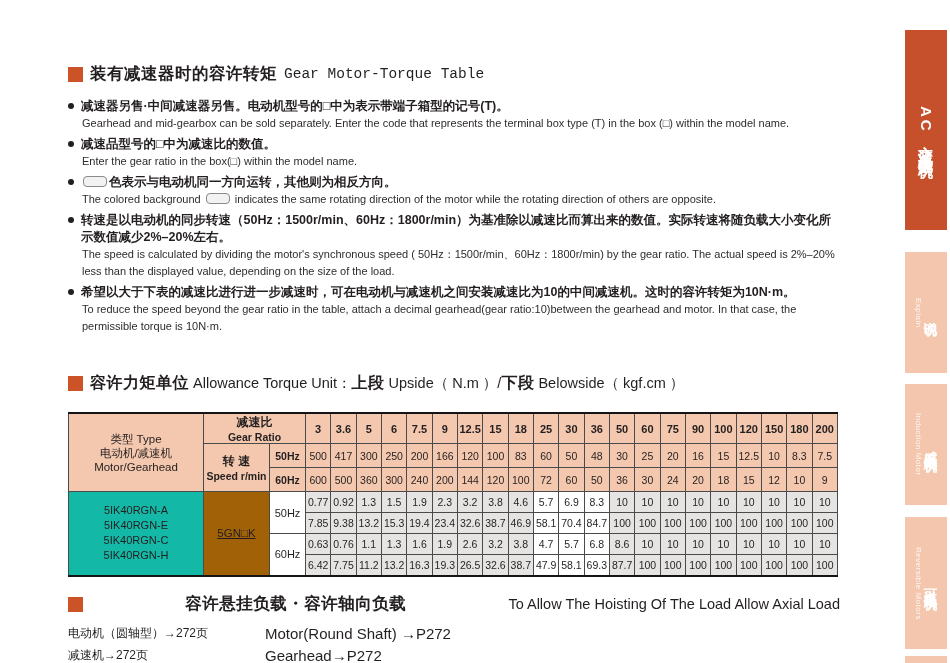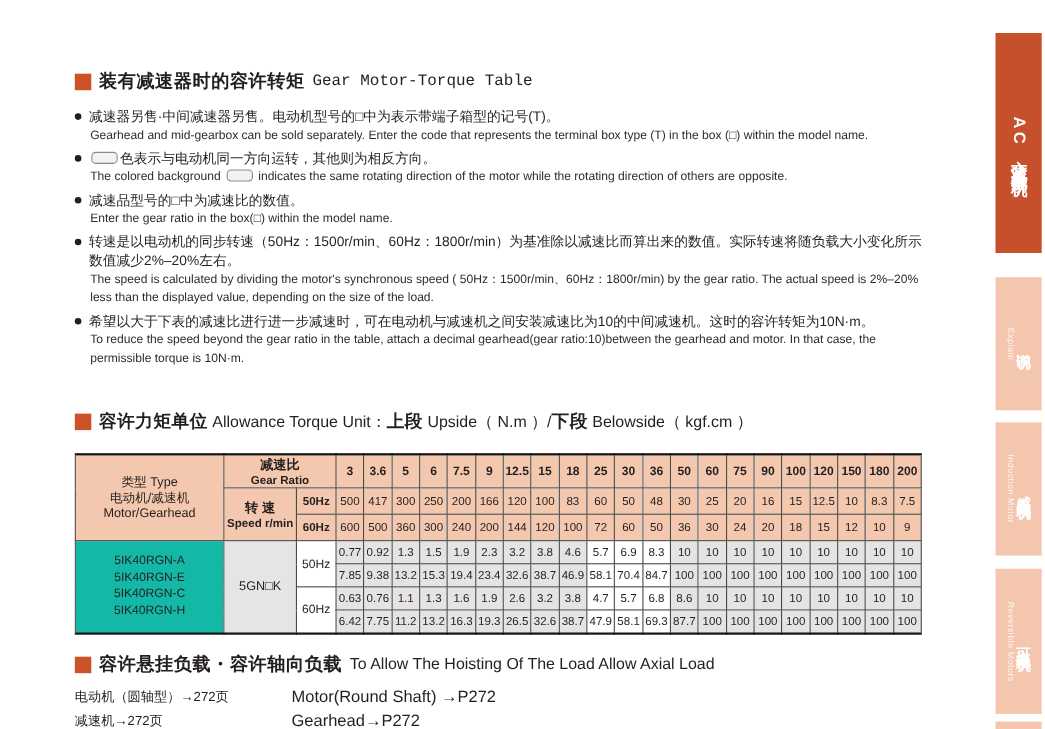--- a/index.html
+++ b/index.html
@@ -16,37 +16,37 @@
   .sq{width:15px;height:15px;background:#cc5327;flex:0 0 auto;}
   .t-cn{font-weight:bold;font-size:16.5px;letter-spacing:.5px;white-space:nowrap;}
   .t-en{font-size:14.5px;white-space:nowrap;}
   .t-seg b{font-size:16px;letter-spacing:.5px;}
   .t-seg span{font-size:14.5px;}
 
   
   .bullets{position:absolute;top:98px;}
   .b-item{position:relative;padding-left:13px;margin-bottom:4px;}
   .b-dot{position:absolute;left:0;top:5px;width:6px;height:6px;border-radius:50%;background:#231f20;}
-  .b-cn{font-size:12.5px;line-height:17px;}
+  .b-cn{font-size:12.5px;line-height:17px;font-weight:bold;}
   .b-en{font-size:11px;line-height:17px;color:#2f2b2c;padding-left:1px;}
   .swatch{display:inline-block;width:22px;height:9px;border:1px solid #8a8a8a;border-radius:4px;background:#f2f2f2;vertical-align:-1px;margin:0 2px;}
 
   
   .tq-wrap{position:absolute;top:412px;left:68px;width:770px;}
   table{border-collapse:collapse;table-layout:fixed;width:770px;
         border-top:2.5px solid #141414;border-bottom:2.5px solid #141414;font-size:10.5px;}
   th,td{border:1px solid #4a4a4a;text-align:center;vertical-align:middle;padding:0;overflow:hidden;}
   tr.hr1{height:30px;} tr.hr2{height:24px;padding-left:47px;} tr.br{height:21px;}
   .hd{background:#f4c8ae;}
   .type-h{font-size:11.5px;line-height:14px;font-weight:normal;}
   .lbl-cn{font-size:12px;} .lbl-en{font-size:10.5px;}
   .ratio{font-weight:bold;font-size:11px;}
   .spd{font-size:10.5px;}
   .models{background:#14b8a6;font-size:11px;line-height:15px;font-weight:normal;}
-  .ghm{background:#e5e5e5;font-size:11.5px;font-weight:normal;}
+  .ghm{background:#a16207;font-size:11.5px;font-weight:normal;text-decoration:underline;}
   .freq{background:#fff;font-weight:normal;font-size:11px;}
   td.val{background:#fff;}
   td.val.shade{background:#e5e4e3;}
 
   
   .flinks{position:absolute;top:622px;left:68px;display:grid;
           grid-template-columns:197px auto;grid-auto-rows:22px;align-items:center;}
   .f-cn{font-size:12px;} .f-en{font-size:15px;}
 
   
@@ -75,27 +75,27 @@
 </div>
 
 <div class="content bullets">
     <div class="b-item">
       <span class="b-dot"></span>
       <div class="b-cn">减速器另售·中间减速器另售。电动机型号的□中为表示带端子箱型的记号(T)。</div>
       <div class="b-en">Gearhead and mid-gearbox can be sold separately. Enter the code that represents the terminal box type (T) in the box (□) within the model name.</div>
     </div>
     <div class="b-item">
       <span class="b-dot"></span>
+      <div class="b-cn">减速品型号的□中为减速比的数值。</div>
+      <div class="b-en">Enter the gear ratio in the box(□) within the model name.</div>
+    </div>
+    <div class="b-item">
+      <span class="b-dot"></span>
       <div class="b-cn"><span class="swatch"></span>色表示与电动机同一方向运转，其他则为相反方向。</div>
       <div class="b-en">The colored background <span class="swatch"></span> indicates the same rotating direction of the motor while the rotating direction of others are opposite.</div>
-    </div>
-    <div class="b-item">
-      <span class="b-dot"></span>
-      <div class="b-cn">减速品型号的□中为减速比的数值。</div>
-      <div class="b-en">Enter the gear ratio in the box(□) within the model name.</div>
     </div>
     <div class="b-item">
       <span class="b-dot"></span>
       <div class="b-cn">转速是以电动机的同步转速（50Hz：1500r/min、60Hz：1800r/min）为基准除以减速比而算出来的数值。实际转速将随负载大小变化所示数值减少2%–20%左右。</div>
       <div class="b-en">The speed is calculated by dividing the motor's synchronous speed ( 50Hz：1500r/min、60Hz：1800r/min) by the gear ratio. The actual speed is 2%–20% less than the displayed value, depending on the size of the load.</div>
     </div>
     <div class="b-item">
       <span class="b-dot"></span>
       <div class="b-cn">希望以大于下表的减速比进行进一步减速时，可在电动机与减速机之间安装减速比为10的中间减速机。这时的容许转矩为10N·m。</div>
       <div class="b-en">To reduce the speed beyond the gear ratio in the table, attach a decimal gearhead(gear ratio:10)between the gearhead and motor. In that case, the permissible torque is 10N·m.</div>
@@ -303,21 +303,21 @@
           <td class="val shade">100</td>
           <td class="val shade">100</td>
           <td class="val shade">100</td>
           <td class="val shade">100</td>
           <td class="val shade">100</td>
         </tr>
       </tbody>
     </table>
 </div>
 
-<div class="content sec-title" style="top:593px;">
+<div class="content sec-title" style="top:593px;justify-content:space-between;">
   <span class="sq"></span>
   <span class="t-cn">容许悬挂负载・容许轴向负载</span>
   <span class="t-en">To Allow The Hoisting Of The Load Allow Axial Load</span>
 </div>
 
 <div class="flinks">
     <div class="f-cn">电动机（圆轴型）→272页</div>
     <div class="f-en">Motor(Round Shaft) →P272</div>
     <div class="f-cn">减速机→272页</div>
     <div class="f-en">Gearhead→P272</div>

